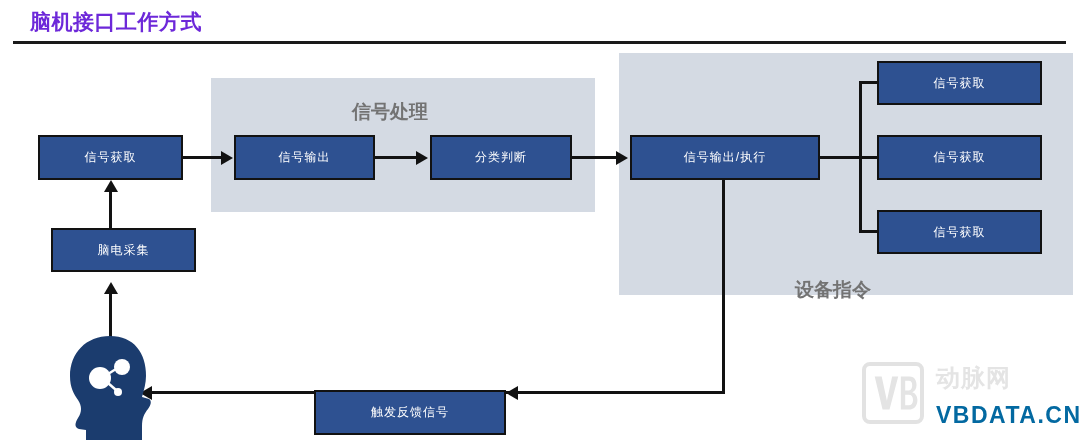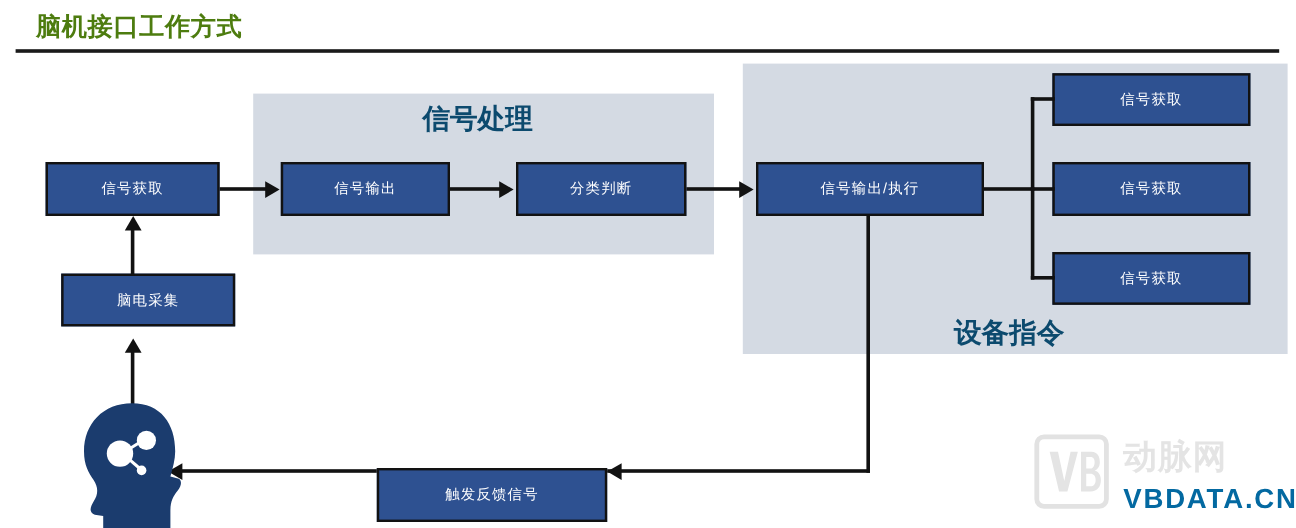--- a/index.html
+++ b/index.html
@@ -18,44 +18,45 @@
     overflow: hidden;
   }
 
   
   .title {
     position: absolute;
     left: 30px;
     top: 8px;
     font-size: 21px;
     font-weight: bold;
-    color: #4d7c0f;
+    color: #6d28d9;
     letter-spacing: 0.5px;
     white-space: nowrap;
   }
   .title-rule {
     position: absolute;
     left: 13px;
     top: 41px;
     width: 1053px;
     height: 3px;
     background: #1a1a1a;
   }
 
   
   .panel {
     position: absolute;
     background: #d4dae3;
   }
   .panel-label {
     position: absolute;
-    font-size: 23px;
-    font-weight: bold;
-    color: #0c4a6e;
-    white-space: nowrap;
+    font-size: 19px;
+    font-weight: bold;
+    color: #737373;
+    white-space: nowrap;
+    margin-top: 15px;
   }
 
   
   .box {
     position: absolute;
     background: #2e5191;
     border: 2px solid #121212;
     box-sizing: border-box;
     color: #ffffff;
     font-size: 12px;
@@ -123,21 +124,21 @@
     width: 62px;
     height: 62px;
     border: 4px solid #e2e2e2;
     border-radius: 8px;
     box-sizing: border-box;
   }
   .wm-cn {
     position: absolute;
     left: 74px;
     top: 0px;
-    font-size: 28px;
+    font-size: 24px;
     font-weight: bold;
     color: #e4e4e4;
     letter-spacing: 1px;
     white-space: nowrap;
   }
   .wm-en {
     position: absolute;
     left: 74px;
     top: 40px;
     font-size: 23px;

